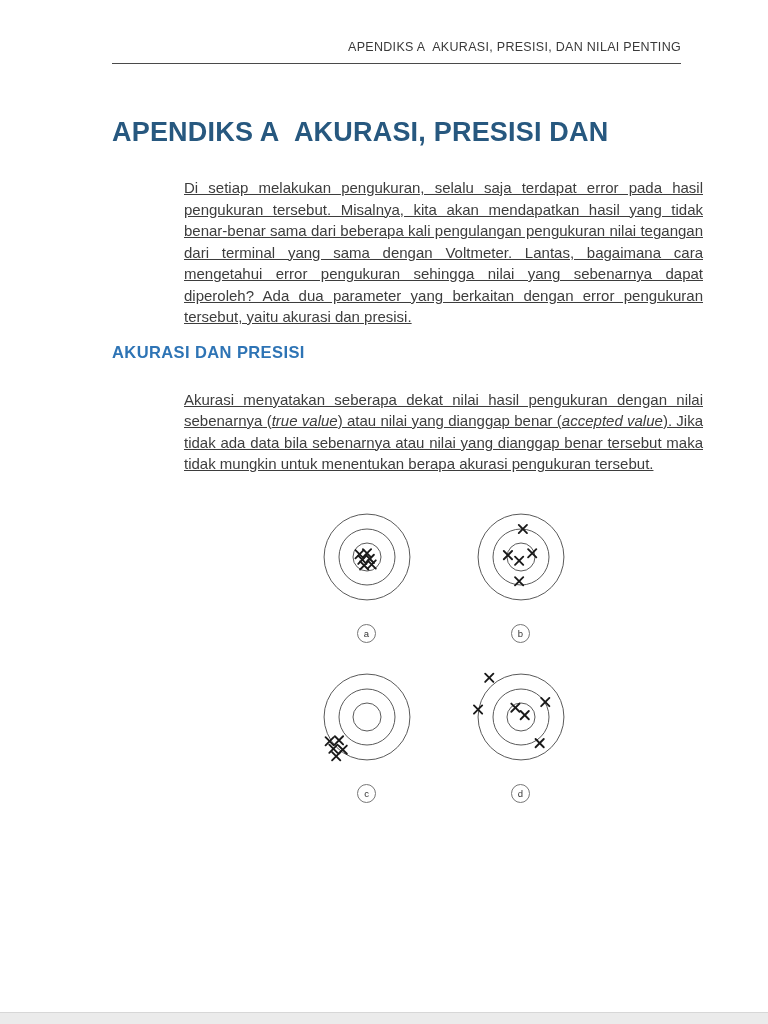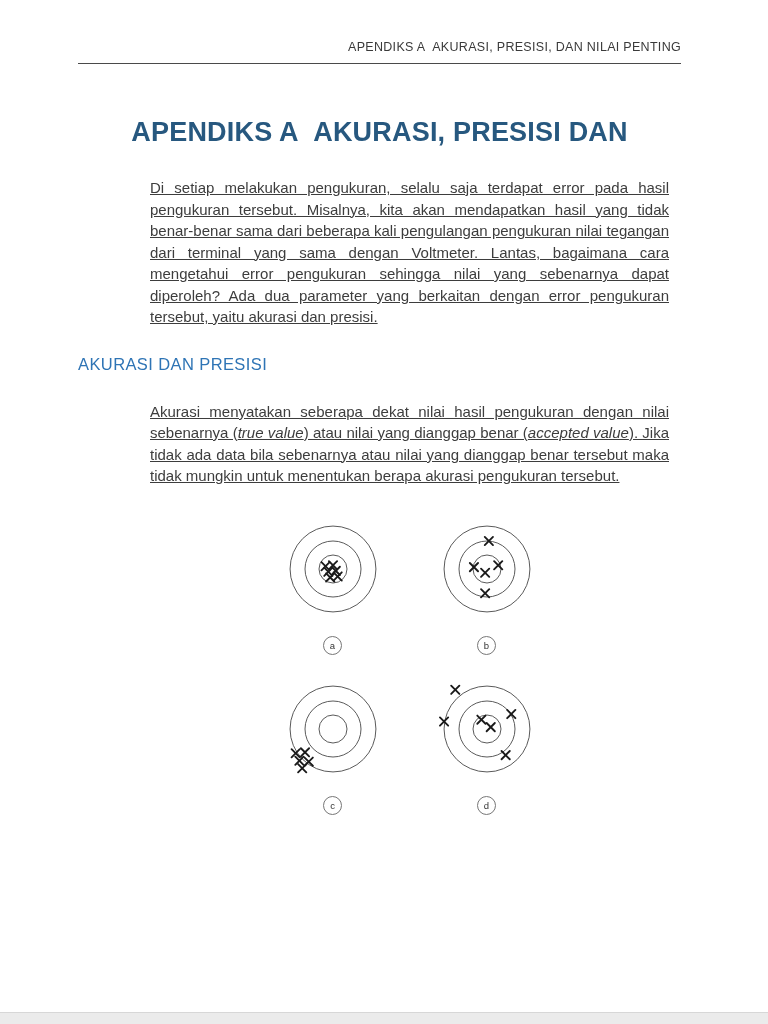--- a/index.html
+++ b/index.html
@@ -9,58 +9,57 @@
     height: 1024px;
     background: #ffffff;
     overflow: hidden;
     font-family: "Liberation Sans", "DejaVu Sans", sans-serif;
   }
   .page {
     position: relative;
     box-sizing: border-box;
     width: 768px;
     height: 1024px;
-    padding: 40px 87px 0 78px;
+    padding: 40px 87px 0 112px;
   }
   .header {
     text-align: right;
     font-size: 12.5px;
     color: #3a3a3a;
     letter-spacing: 0.3px;
     white-space: pre-wrap;
   }
   .header-rule {
     border: none;
     border-top: 1.2px solid #4a4a4a;
     margin: 9px 0 0 0;
   }
   h1.title {
     margin: 50px 0 0 0;
     font-size: 27px;
     line-height: 36px;
     font-weight: bold;
     letter-spacing: 0.2px;
     white-space: pre-wrap;
-    text-align: center;
   }
   h1.title .tl2 { padding-left: 30px; }
   .body-text {
     margin: 27px 0 0 72px;
     width: 519px;
     font-size: 15px;
     line-height: 21.5px;
     color: #3d3d3d;
     text-align: justify;
     text-decoration: underline;
   }
   .body-text .it { font-style: italic; }
   h2.section-heading {
-    margin: 27px 0 0 0;
+    margin: 15px 0 0 0;
     font-size: 16.5px;
-    font-weight: normal;
+    font-weight: bold;
     letter-spacing: 0.4px;
   }
   .precision { margin-top: 33px; }
   .figures {
     margin: 26px 0 0 72px;
     width: 519px;
     display: grid;
     grid-template-columns: repeat(2, 140px);
     justify-content: center;
     column-gap: 14px;

